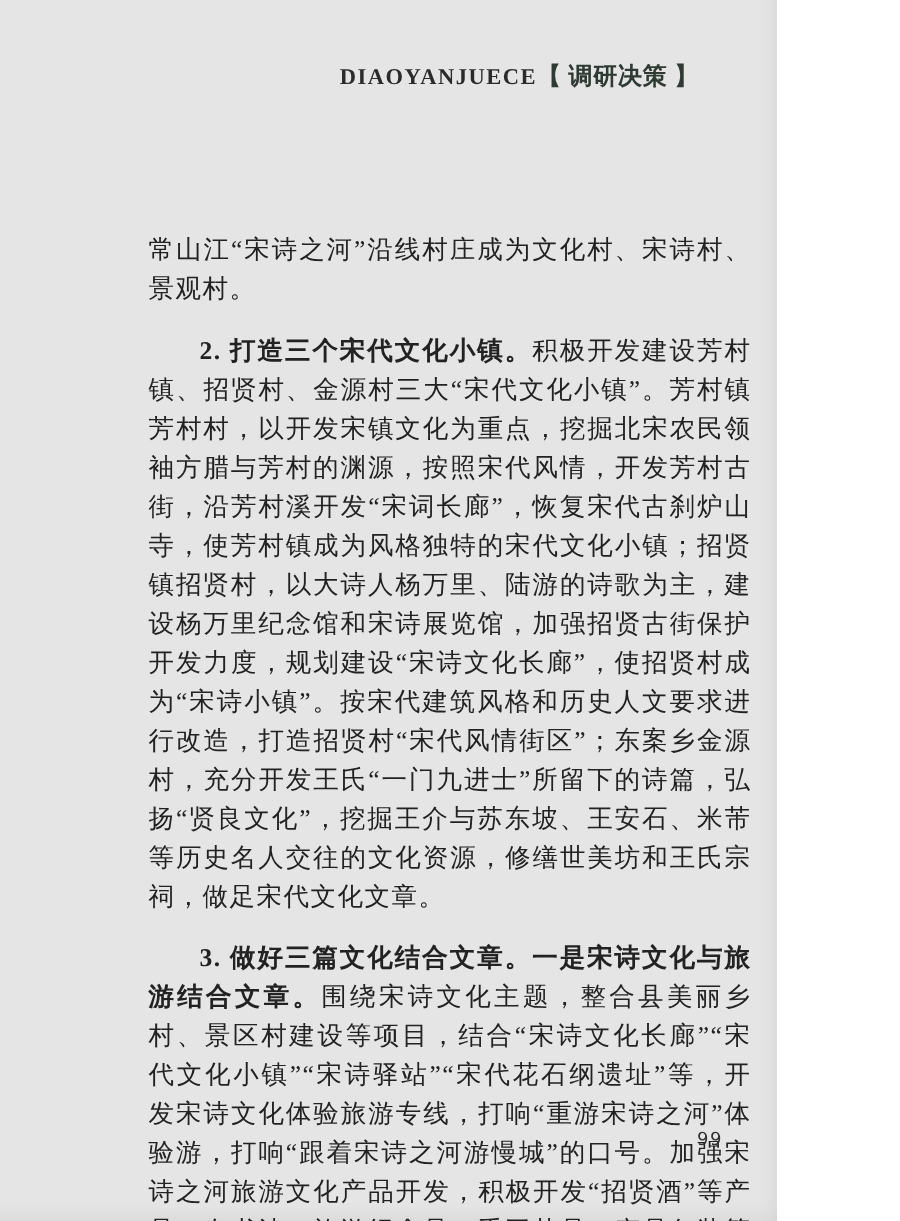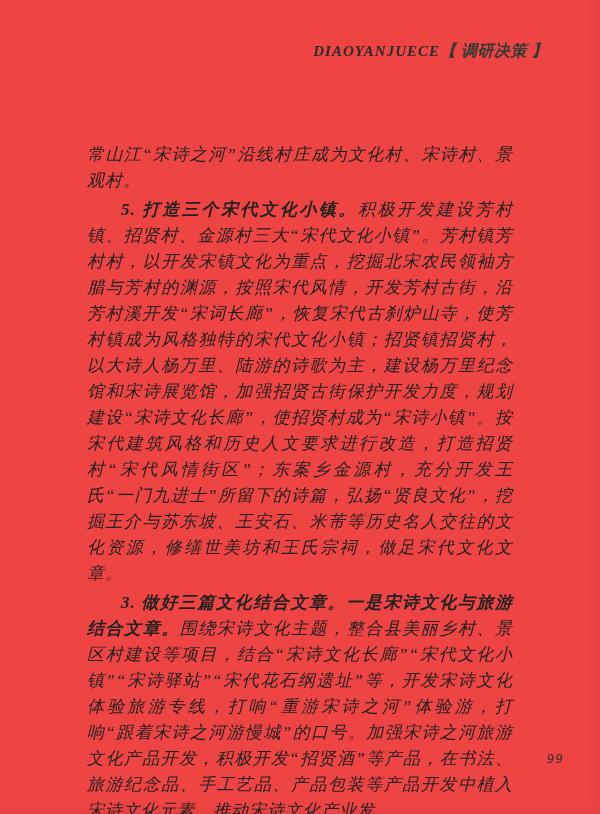--- a/index.html
+++ b/index.html
@@ -2,28 +2,27 @@
 <html><head>
 <meta charset="utf-8">
 <style>
   html, body {
     margin: 0;
     padding: 0;
     background: #ffffff;
   }
   .page {
     position: relative;
-    width: 600px;
+    width: 518px;
     height: 814px;
-    background: #ef4444;
+    background: #e5e5e5;
     overflow: hidden;
     font-family: "Liberation Serif", "DejaVu Serif", serif;
     
     box-shadow: inset -10px -10px 16px -12px rgba(0,0,0,0.10);
-    font-style: italic;
   }
   .journal-header {
     position: absolute;
     top: 41px;
     right: 52px;
     white-space: nowrap;
     font-weight: bold;
     color: #2b2b2b;
   }
   .journal-header .en {
@@ -41,21 +40,21 @@
     top: 139px;
     width: 432px;
     font-size: 17px;
     line-height: 26px;
     letter-spacing: 1px;
     color: #222222;
     text-align: justify;
     text-justify: inter-ideograph;
   }
   .page-body p {
-    margin: 3px;
+    margin: 15px;
     padding: 0;
   }
   .page-body p.indent {
     text-indent: 2em;
   }
   .page-body .lead {
     font-weight: bold;
   }
   .page-number {
     position: absolute;
@@ -72,20 +71,20 @@
 
 <div class="page">
 
   <div class="journal-header">
     <span class="en">DIAOYANJUECE</span><span class="cn">【 调研决策 】</span>
   </div>
 
   <div class="page-body">
     <p><span>常山江“宋诗之河”沿线村庄成为文化村、宋诗村、景观村。</span></p>
 
-    <p class="indent"><span class="lead">5. 打造三个宋代文化小镇。</span><span>积极开发建设芳村镇、招贤村、金源村三大“宋代文化小镇”。芳村镇芳村村，以开发宋镇文化为重点，挖掘北宋农民领袖方腊与芳村的渊源，按照宋代风情，开发芳村古街，沿芳村溪开发“宋词长廊”，恢复宋代古刹炉山寺，使芳村镇成为风格独特的宋代文化小镇；招贤镇招贤村，以大诗人杨万里、陆游的诗歌为主，建设杨万里纪念馆和宋诗展览馆，加强招贤古街保护开发力度，规划建设“宋诗文化长廊”，使招贤村成为“宋诗小镇”。按宋代建筑风格和历史人文要求进行改造，打造招贤村“宋代风情街区”；东案乡金源村，充分开发王氏“一门九进士”所留下的诗篇，弘扬“贤良文化”，挖掘王介与苏东坡、王安石、米芾等历史名人交往的文化资源，修缮世美坊和王氏宗祠，做足宋代文化文章。</span></p>
+    <p class="indent"><span class="lead">2. 打造三个宋代文化小镇。</span><span>积极开发建设芳村镇、招贤村、金源村三大“宋代文化小镇”。芳村镇芳村村，以开发宋镇文化为重点，挖掘北宋农民领袖方腊与芳村的渊源，按照宋代风情，开发芳村古街，沿芳村溪开发“宋词长廊”，恢复宋代古刹炉山寺，使芳村镇成为风格独特的宋代文化小镇；招贤镇招贤村，以大诗人杨万里、陆游的诗歌为主，建设杨万里纪念馆和宋诗展览馆，加强招贤古街保护开发力度，规划建设“宋诗文化长廊”，使招贤村成为“宋诗小镇”。按宋代建筑风格和历史人文要求进行改造，打造招贤村“宋代风情街区”；东案乡金源村，充分开发王氏“一门九进士”所留下的诗篇，弘扬“贤良文化”，挖掘王介与苏东坡、王安石、米芾等历史名人交往的文化资源，修缮世美坊和王氏宗祠，做足宋代文化文章。</span></p>
 
     <p class="indent"><span class="lead">3. 做好三篇文化结合文章。一是宋诗文化与旅游结合文章。</span><span>围绕宋诗文化主题，整合县美丽乡村、景区村建设等项目，结合“宋诗文化长廊”“宋代文化小镇”“宋诗驿站”“宋代花石纲遗址”等，开发宋诗文化体验旅游专线，打响“重游宋诗之河”体验游，打响“跟着宋诗之河游慢城”的口号。加强宋诗之河旅游文化产品开发，积极开发“招贤酒”等产品，在书法、旅游纪念品、手工艺品、产品包装等产品开发中植入宋诗文化元素，推动宋诗文化产业发</span></p>
   </div>
 
   <div class="page-number">99</div>
 
 </div>
 
 </body></html>

